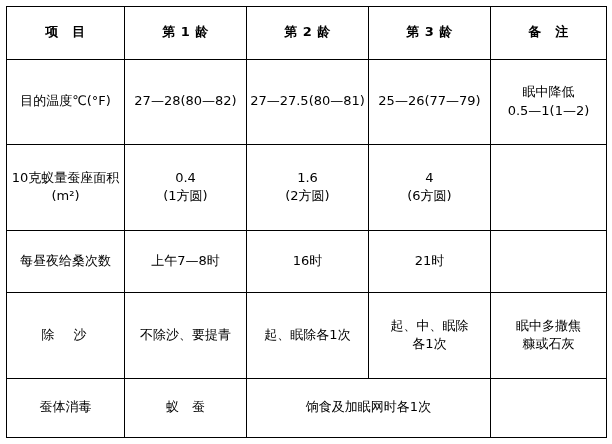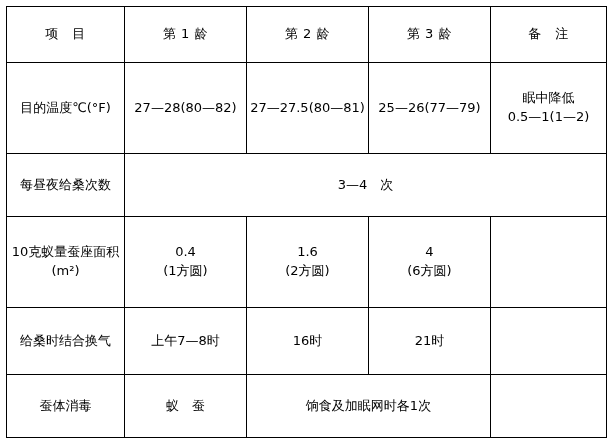--- a/index.html
+++ b/index.html
@@ -69,45 +69,41 @@
 <div class="sheet">
   <table class="grid">
     <colgroup>
       <col class="c0">
         <col class="c1">
         <col class="c2">
         <col class="c3">
         <col class="c4">
     </colgroup>
     <tbody>
-      <tr class="hdr" style="height:32px;">
+      <tr class="hdr" style="height:32px;font-weight:bold;">
         <td class="spaced3">项　目</td>
         <td>第 1 龄</td>
         <td>第 2 龄</td>
         <td>第 3 龄</td>
         <td class="spaced3">备　注</td>
       </tr>
 
       <tr style="height:52px;">
         <td class="sm">目的温度℃(°F)</td>
         <td class="sm nowrap">27—28(80—82)</td>
         <td class="sm nowrap">27—27.5(80—81)</td>
         <td class="sm nowrap">25—26(77—79)</td>
         <td class="sm two-line">
           <span class="cellline">眠中降低</span>
           <span class="cellline">0.5—1(1—2)</span>
         </td>
       </tr>
 
 
 
-      <tr style="height:36px;">
-        <td class="sm">每昼夜给桑次数</td>
-        <td class="sm" colspan="4">3—4　次</td>
-      </tr>
 
       <tr style="height:52px;">
         <td class="xs two-line">
           <span class="cellline">10克蚁量蚕座面积</span>
           <span class="cellline">(m²)</span>
         </td>
         <td class="sm two-line">
           <span class="cellline">0.4</span>
           <span class="cellline">(1方圆)</span>
         </td>
@@ -116,27 +112,40 @@
           <span class="cellline">(2方圆)</span>
         </td>
         <td class="sm two-line">
           <span class="cellline">4</span>
           <span class="cellline">(6方圆)</span>
         </td>
         <td></td>
       </tr>
 
       <tr style="height:38px;">
-        <td class="sm">给桑时结合换气</td>
+        <td class="sm">每昼夜给桑次数</td>
         <td class="sm">上午7—8时</td>
         <td class="sm">16时</td>
         <td class="sm">21时</td>
         <td></td>
       </tr>
 
+      <tr style="height:52px;">
+        <td class="spaced3">除　沙</td>
+        <td class="sm">不除沙、要提青</td>
+        <td class="sm">起、眠除各1次</td>
+        <td class="sm two-line">
+          <span class="cellline">起、中、眠除</span>
+          <span class="cellline">各1次</span>
+        </td>
+        <td class="sm two-line">
+          <span class="cellline">眠中多撒焦</span>
+          <span class="cellline">糠或石灰</span>
+        </td>
+      </tr>
 
       <tr style="height:36px;">
         <td class="sm">蚕体消毒</td>
         <td class="sm">蚁　蚕</td>
         <td class="sm" colspan="2">饷食及加眠网时各1次</td>
         <td></td>
       </tr>
     </tbody>
   </table>
 </div>

